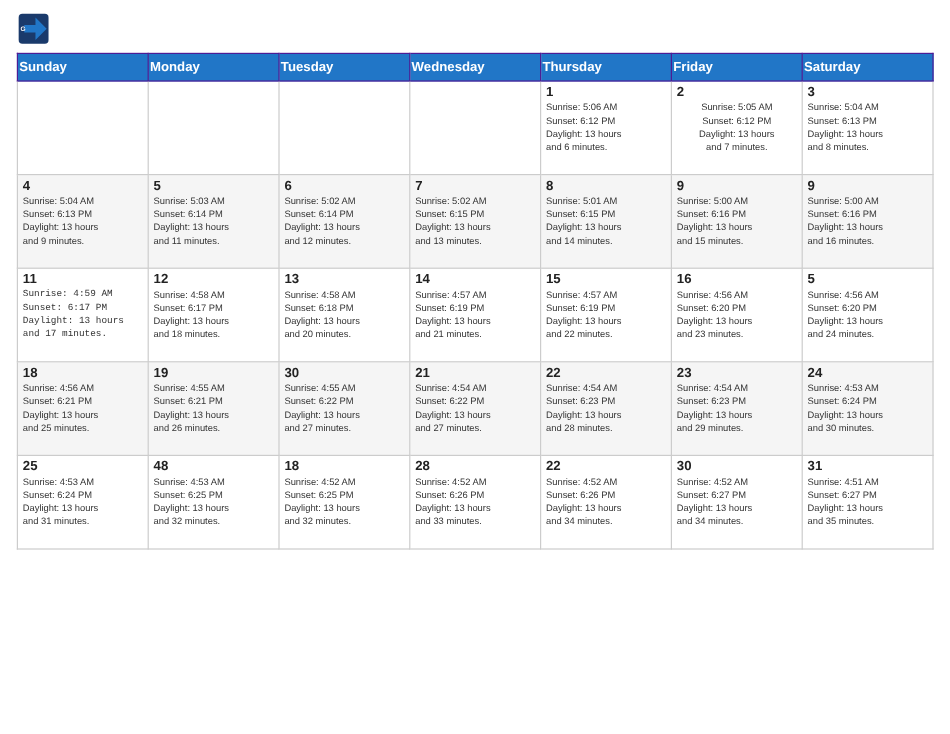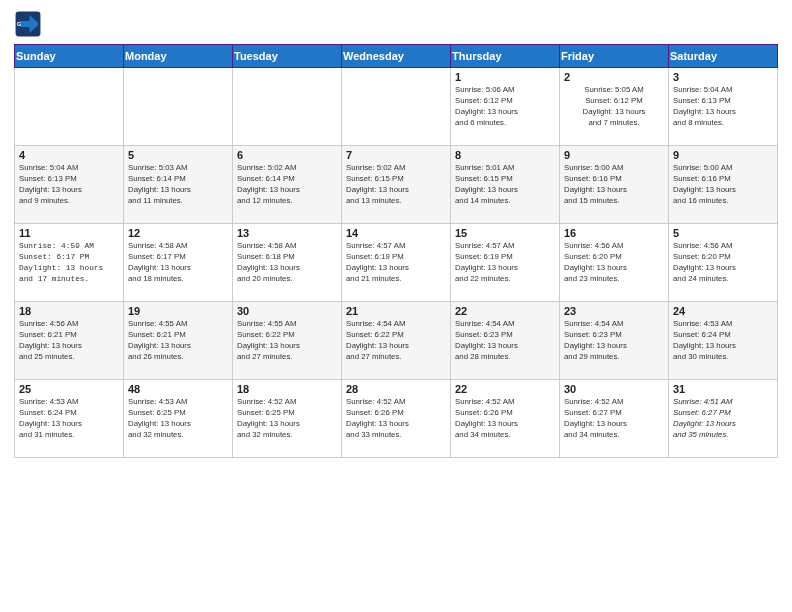--- a/index.html
+++ b/index.html
@@ -336,21 +336,21 @@
           </td>
           <td>
             <span class="day-num">30</span>
             <div class="day-info" style="white-space: pre-line;">Sunrise: 4:52 AM
 Sunset: 6:27 PM
 Daylight: 13 hours
 and 34 minutes.</div>
           </td>
           <td>
             <span class="day-num">31</span>
-            <div class="day-info" style="white-space: pre-line; font-style: italic;">Sunrise: 4:51 AM
+            <div class="day-info" style="white-space: pre-line;">Sunrise: 4:51 AM
 Sunset: 6:27 PM
 Daylight: 13 hours
 and 35 minutes.</div>
           </td>
         </tr>
       </tbody>
   </table>
 </div>
 
 </body></html>

